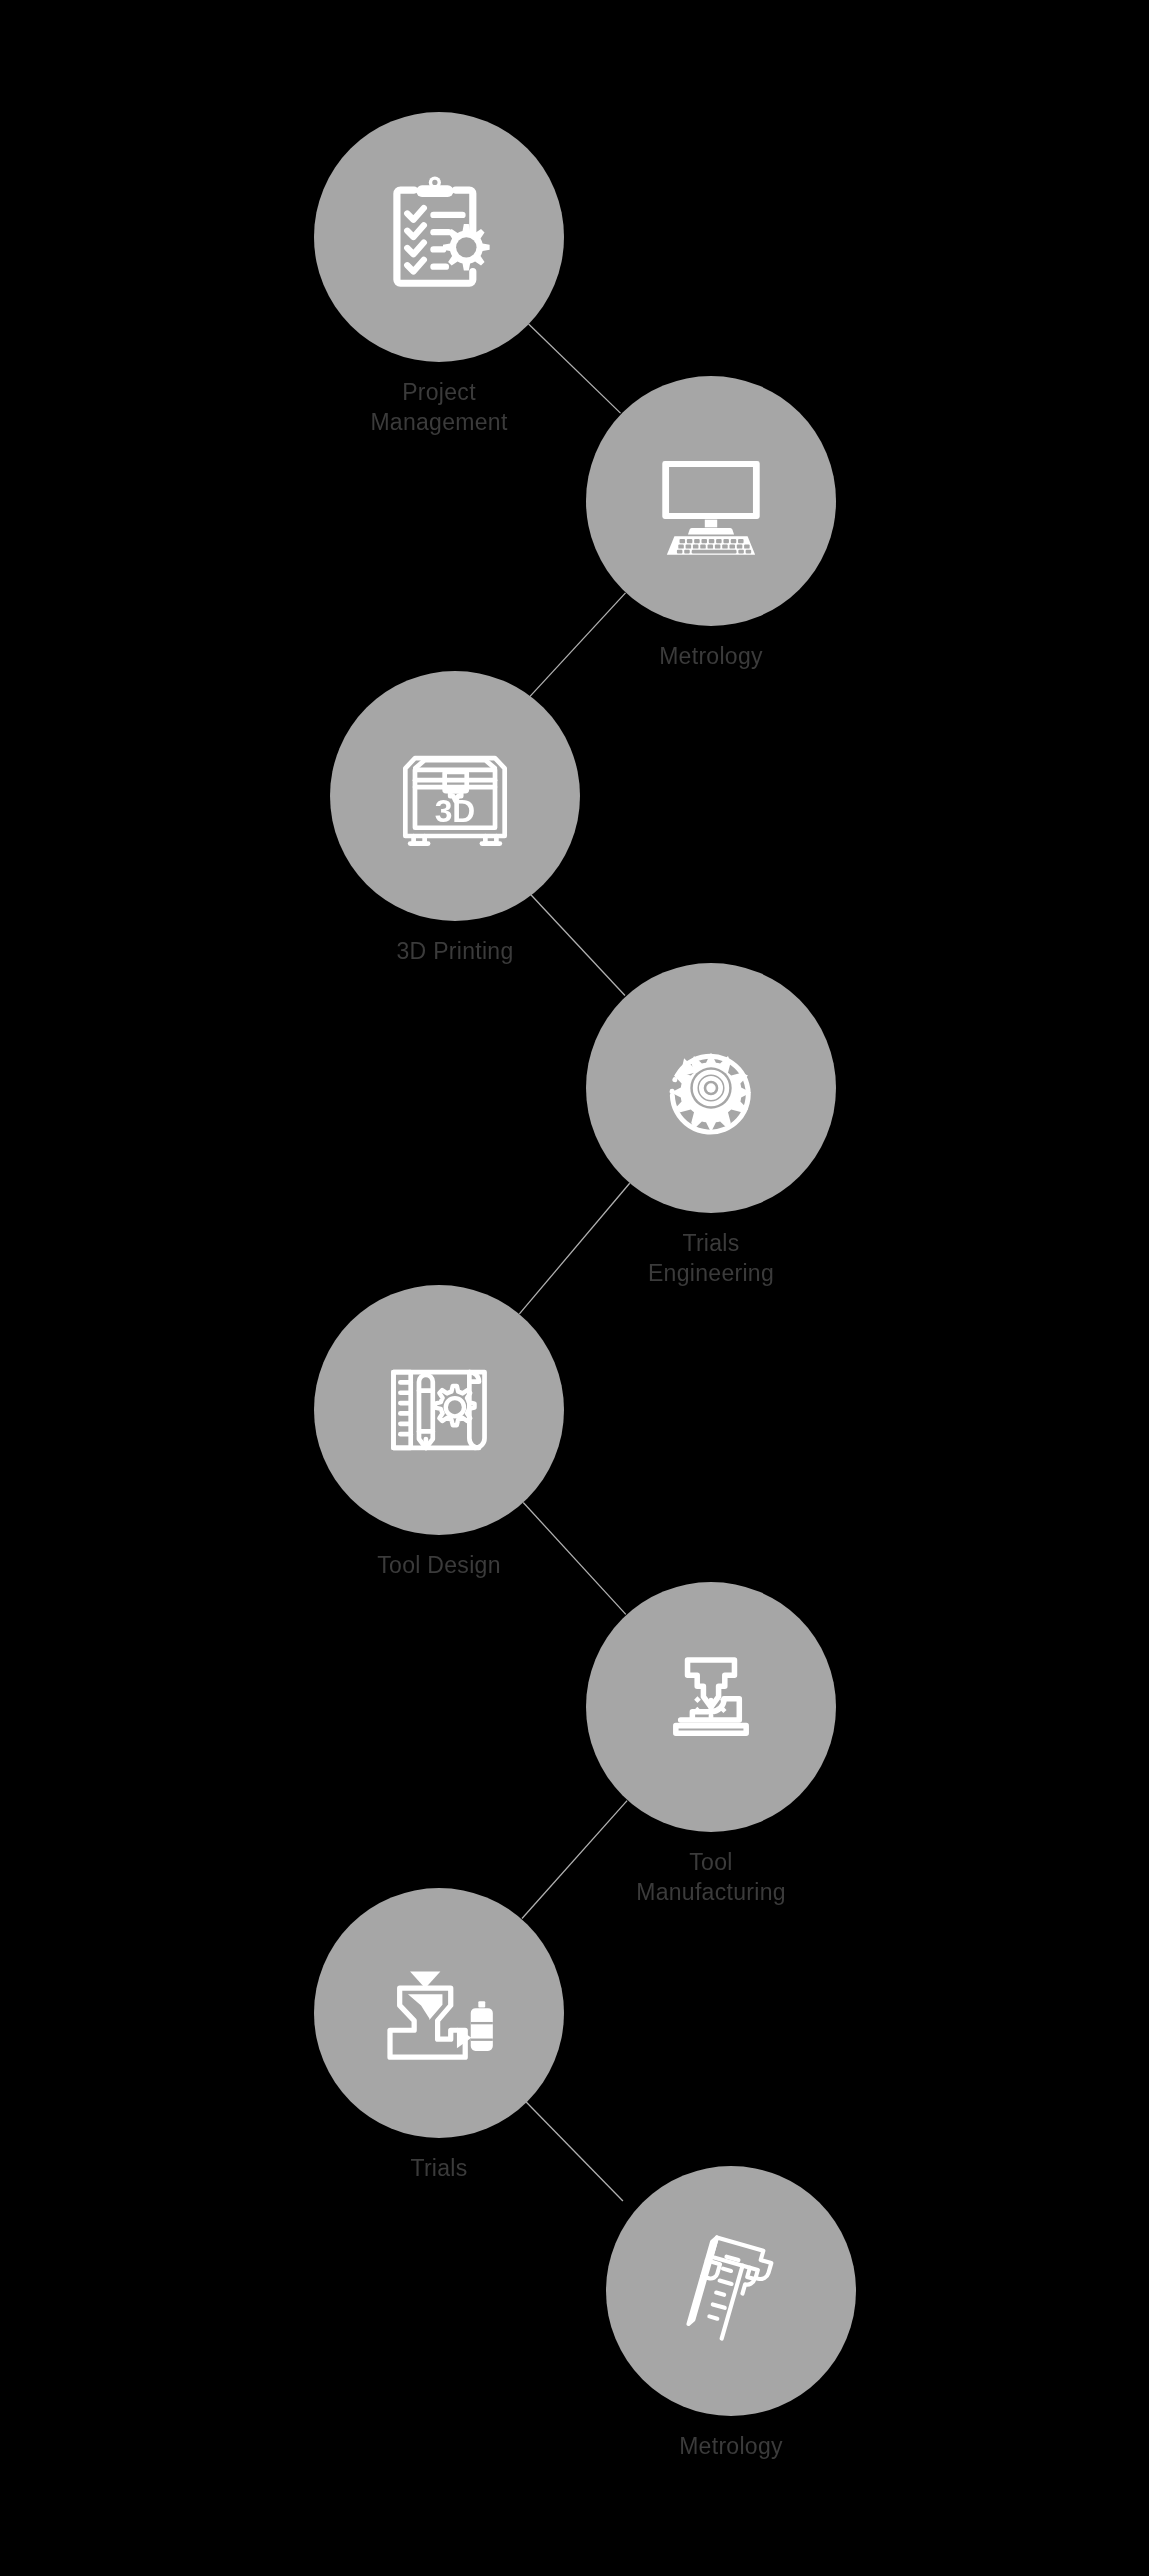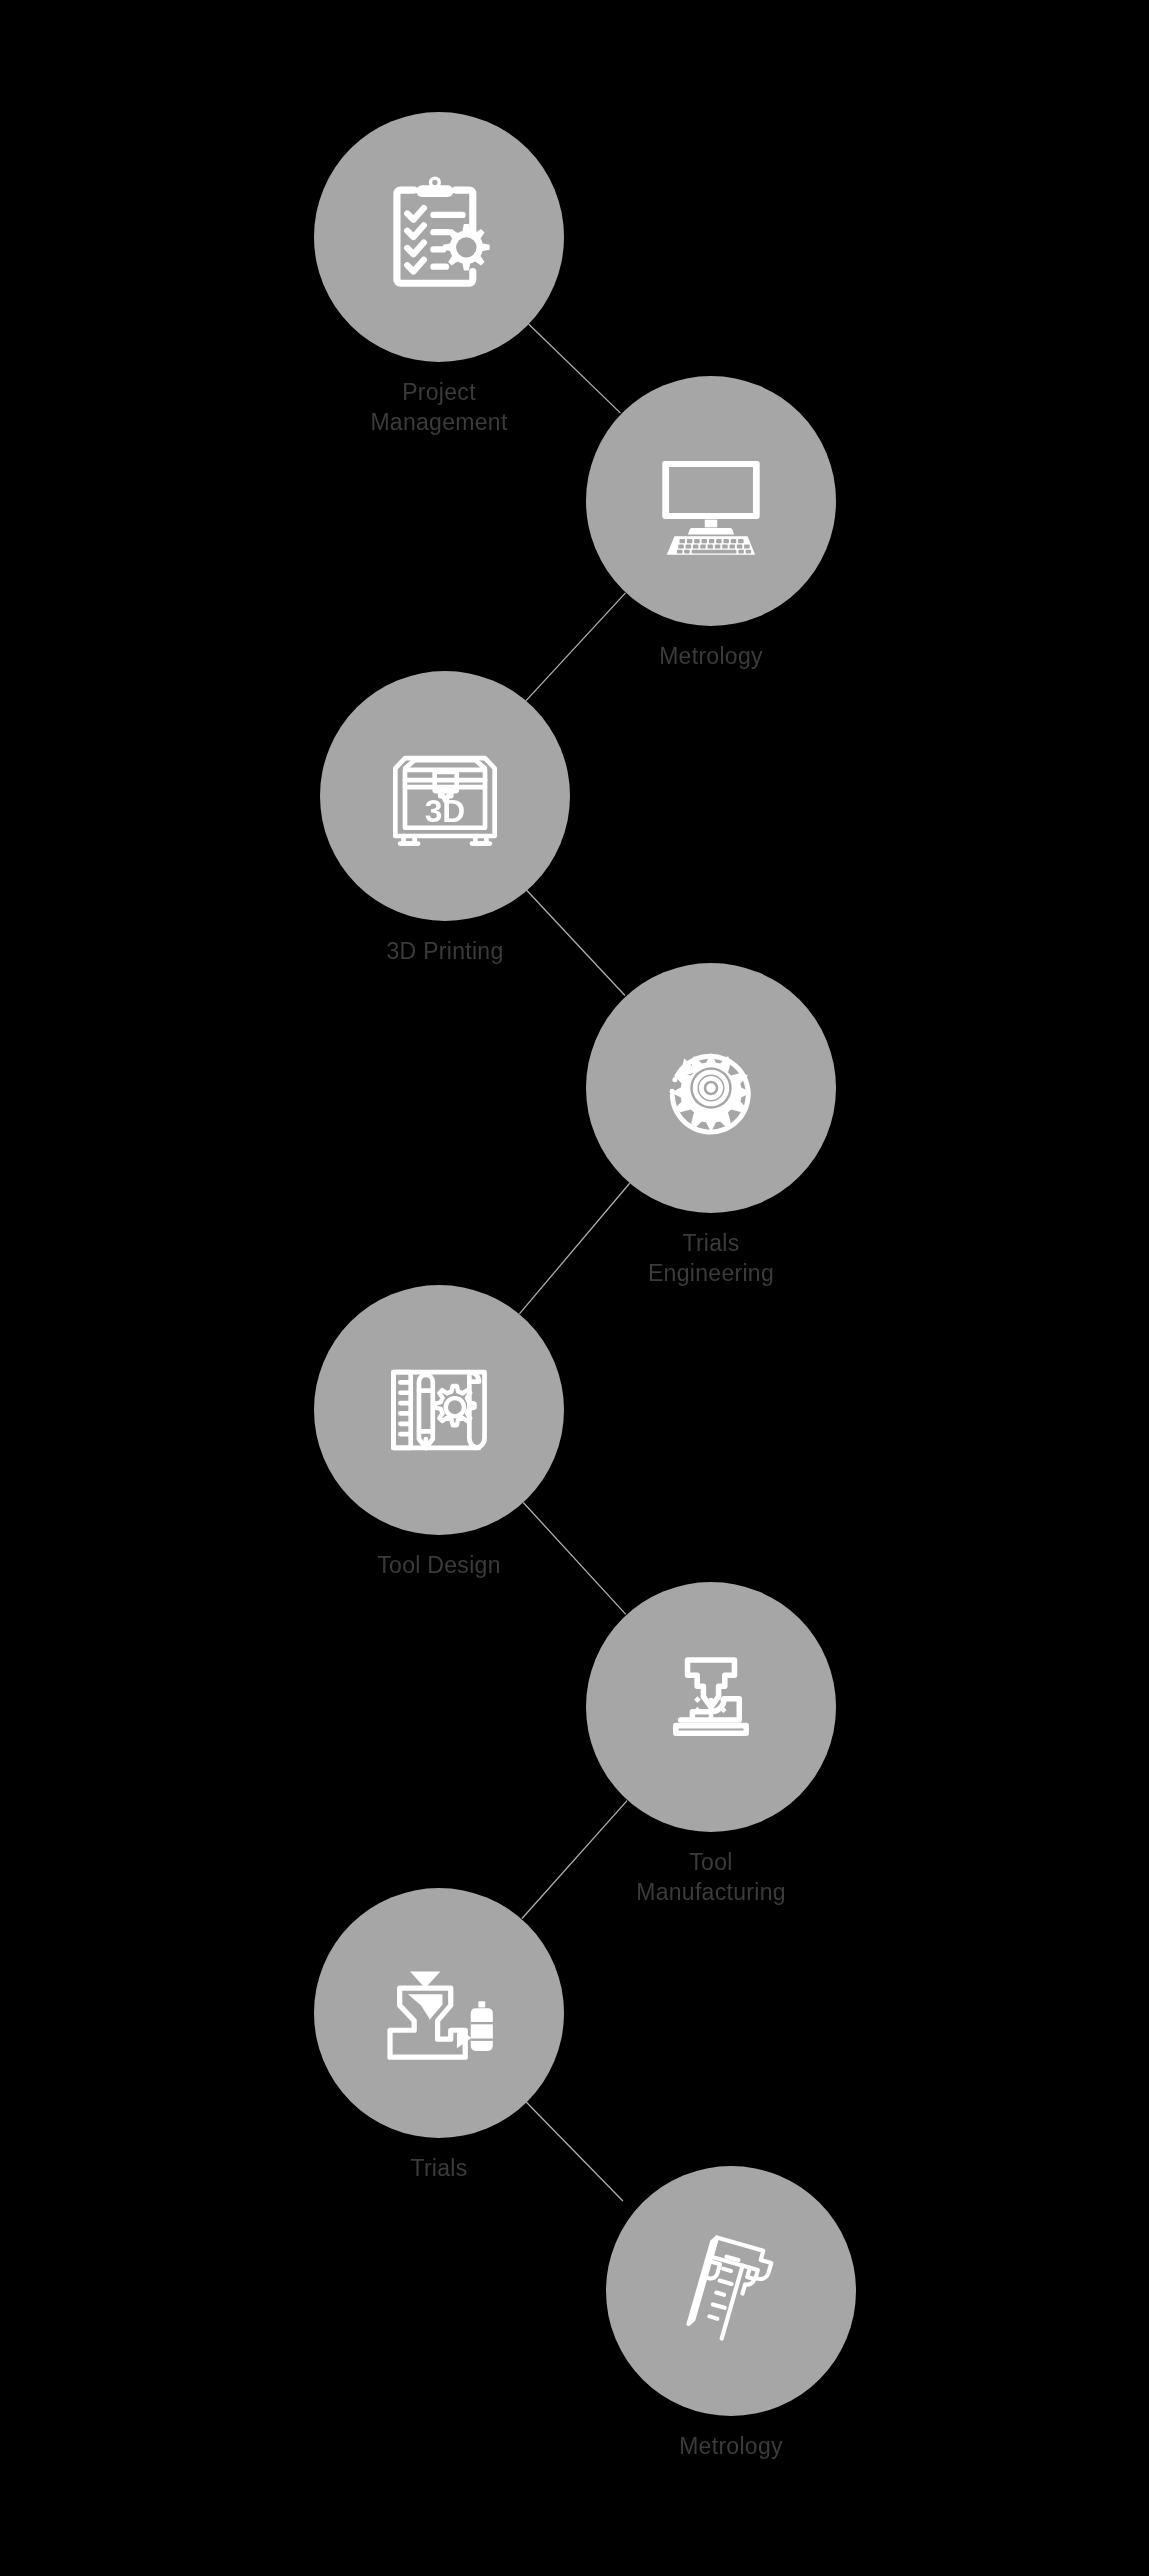--- a/index.html
+++ b/index.html
@@ -136,21 +136,21 @@
           <rect x="30.6" y="85.4" width="4.0" height="2.6" rx="0.7"></rect>
           <rect x="36.0" y="85.4" width="32.5" height="2.6" rx="0.9"></rect>
           <rect x="69.8" y="85.4" width="4.0" height="2.6" rx="0.7"></rect>
           <rect x="75.1" y="85.4" width="4.0" height="2.6" rx="0.7"></rect>
         </g>
       </svg>
     </div>
     <div class="node-label">Metrology</div>
   </div>
 
-  <div class="node" style="left:320px; top:671px;">
+  <div class="node" style="left:330px; top:671px;">
     <div class="node-circle">
       <svg class="node-icon" viewBox="0 0 100 100">
         <g fill="none" stroke="#ffffff" stroke-width="3.4" stroke-linejoin="round" stroke-linecap="round">
           <path d="M14 30 L21 22.5 H79 L86 30 V79 H14 Z"></path>
           <path d="M21 31 H79 V73 H21 Z"></path>
           <path d="M21.3 29.8 L28 24 H72 L78.8 29.8"></path>
           <line x1="21" y1="38.5" x2="79" y2="38.5"></line>
           <line x1="21" y1="43.5" x2="79" y2="43.5"></line>
           <rect x="42.5" y="32.5" width="16" height="14" rx="1"></rect>
           <path d="M46.5 46.5 h8 v3.6 h-2.2 l-1.8 3.6 -1.8 -3.6 h-2.2 z"></path>

